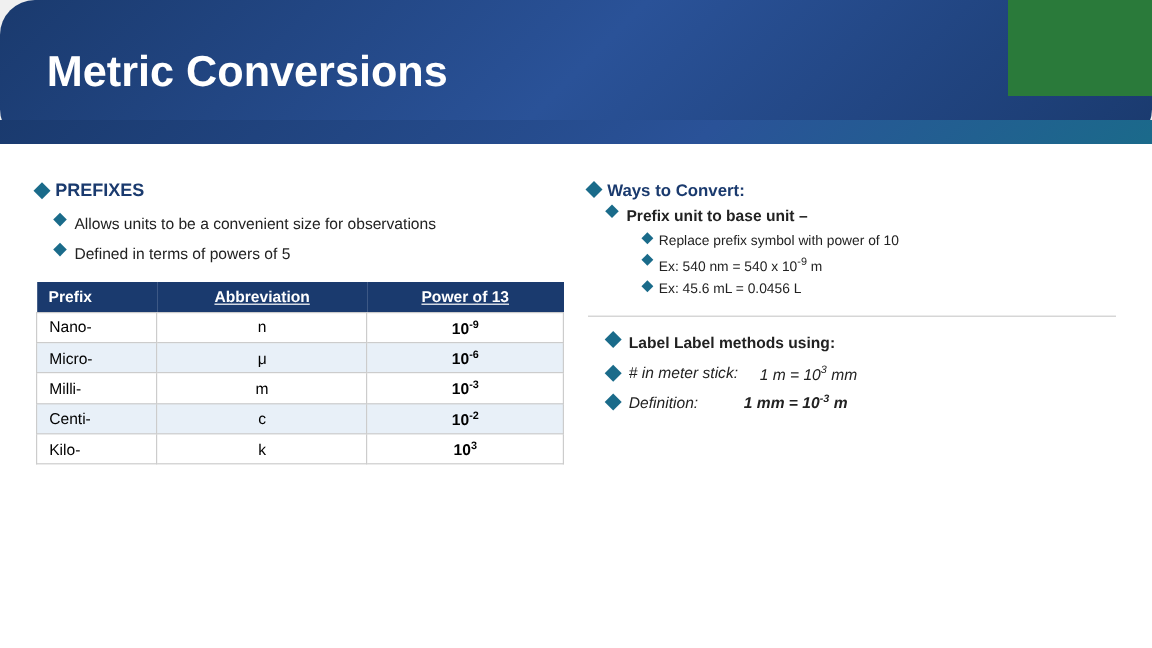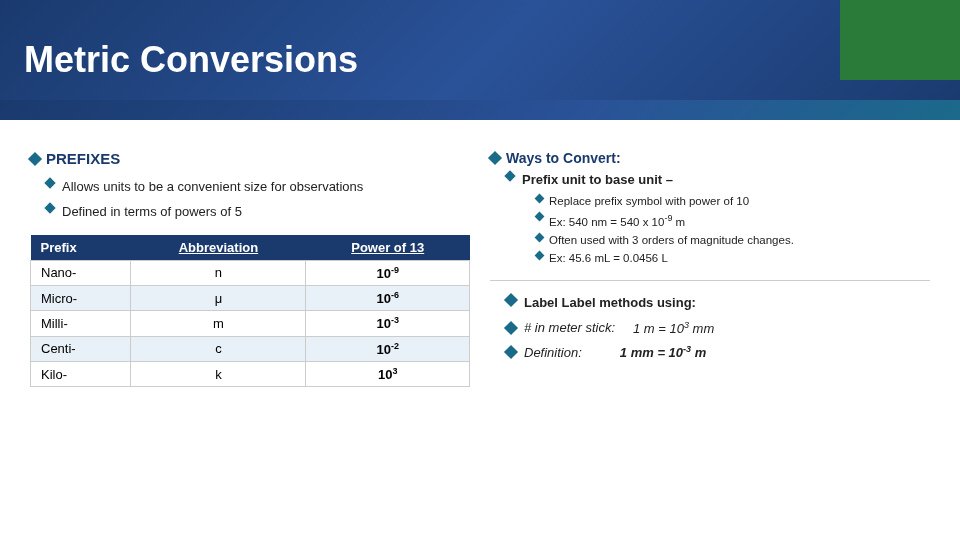--- a/index.html
+++ b/index.html
@@ -21,21 +21,22 @@
     }
 
     
     .header {
       background: linear-gradient(135deg, #1a3a6e 0%, #2a5298 50%, #1a3a6e 100%);
       width: 100%;
       height: 120px;
       position: relative;
       display: flex;
       align-items: center;
-      padding: 0 24px;
+      padding: 0 39px;
+      border-radius: 29px;
     }
 
     .header::after {
       content: '';
       position: absolute;
       bottom: -20px;
       left: 0;
       width: 100%;
       height: 40px;
       background: linear-gradient(135deg, #1a3a6e 0%, #2a5298 60%, #1a6b8a 100%);
@@ -312,24 +313,20 @@
         <span class="sub-sub-bullet-diamond"></span>
         <span>Replace prefix symbol with power of 10</span>
       </div>
       <div class="right-subsub-item">
         <span class="sub-sub-bullet-diamond"></span>
         <span>Ex: 540 nm = 540 x 10<sup>-9</sup> m</span>
       </div>
 
       <div class="right-subsub-item">
         <span class="sub-sub-bullet-diamond"></span>
-        <span>Often used with 3 orders of magnitude changes.</span>
-      </div>
-      <div class="right-subsub-item">
-        <span class="sub-sub-bullet-diamond"></span>
         <span>Ex: 45.6 mL = 0.0456 L</span>
       </div>
 
       <hr class="divider" style="margin-top:10px;">
 
       <div class="right-item" style="margin-top:4px;">
         <span class="bullet-diamond"></span>
         <span class="item-text bold-text">Label Label methods using:</span>
       </div>
 

